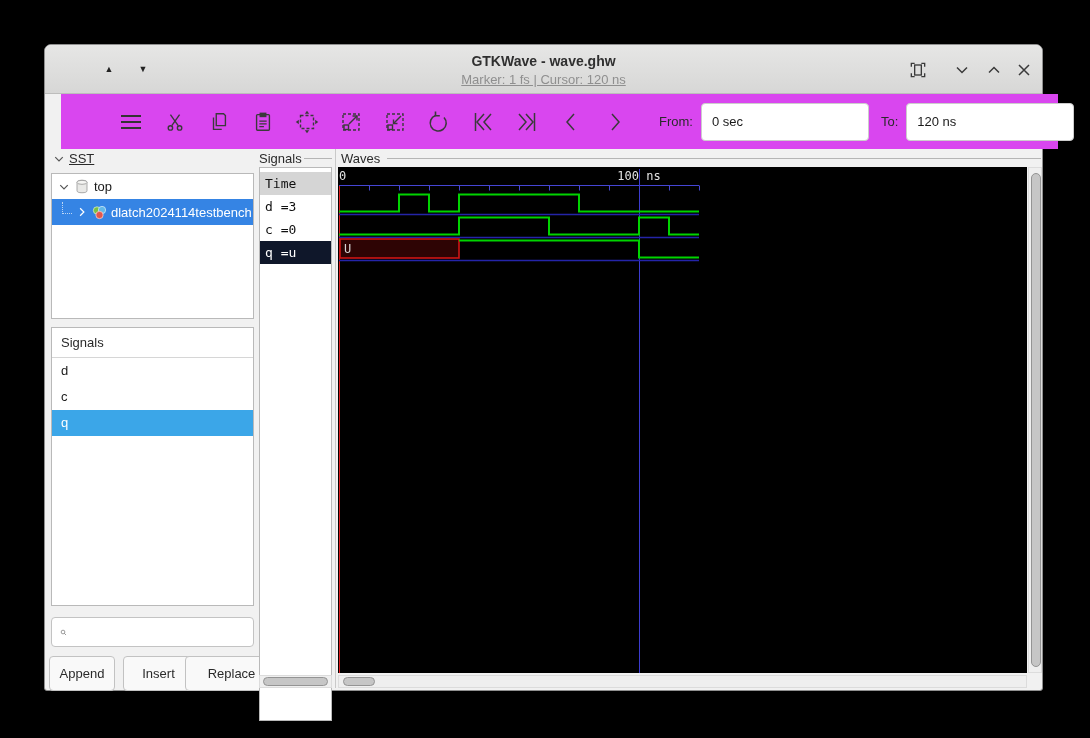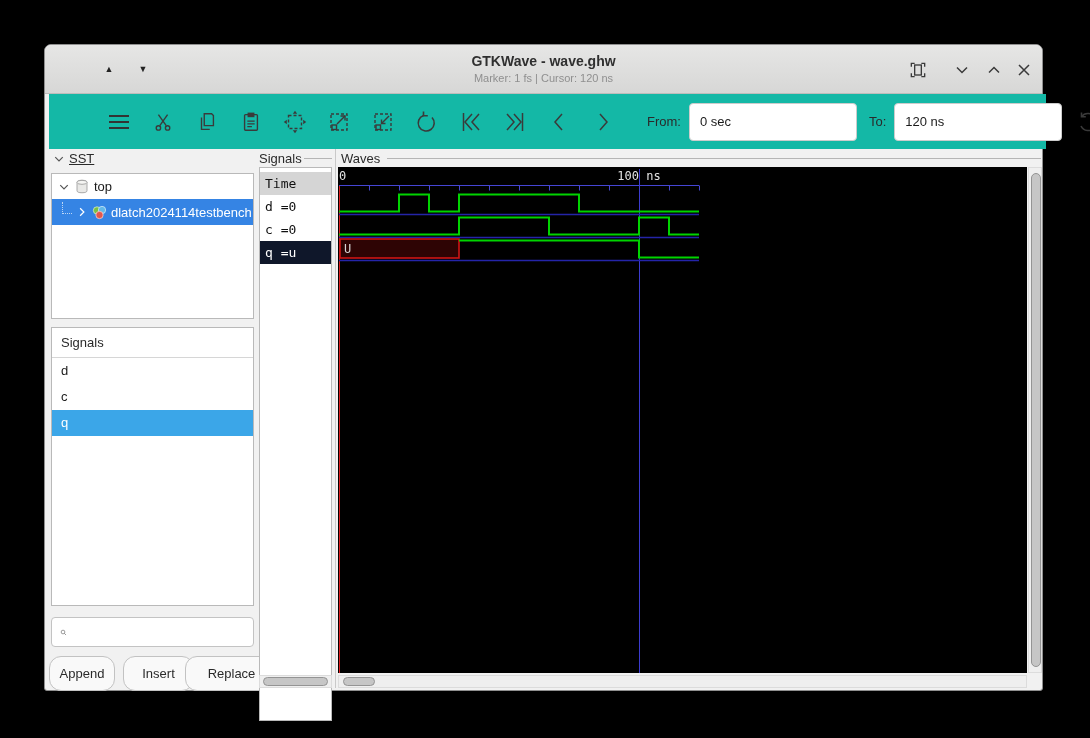--- a/index.html
+++ b/index.html
@@ -7,27 +7,27 @@
        font-family:"Liberation Sans", sans-serif;}
   .abs{position:absolute;}
   .window{position:absolute;left:44px;top:44px;width:999px;height:647px;background:#f1f1f1;
           border:1px solid #8f8f8f;border-radius:7px 7px 3px 3px;box-sizing:border-box;}
   
   .titlebar{position:absolute;left:0;top:0;width:100%;height:49px;
             background:linear-gradient(#e6e6e5,#d7d7d6);border-bottom:1px solid #bdbdbc;
             border-radius:6px 6px 0 0;box-sizing:border-box;}
   .tb-title{position:absolute;left:0;right:0;top:8px;text-align:center;font-size:14px;
             font-weight:bold;color:#2f2f2f;}
-  .tb-sub{position:absolute;left:0;right:0;top:27px;text-align:center;font-size:11px;color:#8f8f8f;}
+  .tb-sub{position:absolute;left:0;right:0;top:27px;text-align:center;font-size:13px;color:#8f8f8f;text-decoration:underline;}
   .shade-btn{position:absolute;top:14px;width:20px;height:20px;border:none;background:none;
              font-size:9px;color:#222;padding:0;cursor:default;}
   .tb-ico{position:absolute;top:15px;background:none;border:none;padding:0;width:20px;height:20px;}
   .tb-ico svg{display:block;}
   
-  .toolbar{position:absolute;left:4px;top:49px;width:100%;height:55px;background:#14b8a6;
+  .toolbar{position:absolute;left:16px;top:49px;width:100%;height:55px;background:#d946ef;
            display:flex;align-items:center;padding-left:58px;box-sizing:border-box;}
   .tbtn{width:24px;height:26px;margin-right:20px;background:none;border:none;padding:0;
         display:flex;align-items:center;justify-content:center;flex:0 0 auto;}
   .range-label{font-size:13px;color:#2a2a2a;margin:0 8px 0 12px;flex:0 0 auto;}
   .range-input{width:146px;height:36px;border:1px solid #ccc;border-radius:4px;background:#fff;
                font-size:13px;color:#1a1a1a;padding:0 10px;font-family:"Liberation Sans",sans-serif;flex:0 0 auto;}
   
   .sst-header{left:8px;top:106px;font-size:13px;color:#2a2a2a;display:flex;align-items:center;gap:4px;text-decoration:underline;}
   .panel-box{background:#fff;border:1px solid #b9b9b9;box-sizing:border-box;overflow:hidden;}
   .tree-box{left:6px;top:128px;width:203px;height:146px;}
@@ -38,21 +38,21 @@
   .trunc{white-space:nowrap;overflow:hidden;}
   .siglist-box{left:6px;top:282px;width:203px;height:279px;}
   .siglist-header{height:29px;line-height:29px;padding-left:9px;font-size:13px;color:#2a2a2a;
                   border-bottom:1px solid #d6d6d6;}
   .sig-row{height:26px;line-height:26px;padding-left:9px;font-size:13px;color:#1a1a1a;}
   .sig-row.sel{background:#3ba6e8;color:#fff;}
   .search-box{left:6px;top:572px;width:203px;height:30px;background:#fff;border:1px solid #c3c3c3;
               border-radius:4px;box-sizing:border-box;display:flex;align-items:center;padding-left:8px;gap:6px;}
   .search-input{border:none;outline:none;flex:1;font-size:13px;height:24px;background:transparent;}
   .act-btn{position:absolute;top:611px;height:35px;background:#f9f9f9;border:1px solid #c2c2c2;
-           border-radius:12px;font-size:13px;color:#2a2a2a;font-family:"Liberation Sans",sans-serif;}
+           border-radius:4px;font-size:13px;color:#2a2a2a;font-family:"Liberation Sans",sans-serif;}
   
   .frame-label{font-size:13px;color:#2a2a2a;}
   .frame-line{background:#b5b5b5;height:1px;}
   .values-box{left:214px;top:122px;width:73px;height:554px;}
   .val-rows{padding-top:4px;}
   .val-row{height:23px;line-height:23px;padding-left:5px;font-size:13px;color:#111;
            font-family:"DejaVu Sans Mono",monospace;white-space:pre;}
   .val-row.time{background:#d5d5d5;}
   .val-row.sel{background:#0f172a;color:#fff;}
   
@@ -240,21 +240,21 @@
 
   <button class="act-btn" style="left:4px;width:66px;">Append</button>
   <button class="act-btn" style="left:78px;width:71px;">Insert</button>
   <button class="act-btn" style="left:140px;width:93px;">Replace</button>
 
   <div class="abs frame-label" style="left:214px;top:106px;">Signals</div>
   <div class="abs frame-line" style="left:259px;top:113px;width:28px;"></div>
   <div class="abs panel-box values-box">
     <div class="val-rows">
         <div class="val-row time">Time</div>
-        <div class="val-row">d =0</div>
+        <div class="val-row">d =3</div>
         <div class="val-row">c =0</div>
         <div class="val-row sel">q =u</div>
       </div>
   </div>
   <div class="abs scroll-track" style="left:214px;top:630px;width:73px;height:13px;">
     <div class="scroll-thumb" style="position:absolute;left:3px;top:1px;width:65px;height:9px;"></div>
   </div>
 
   <div class="abs splitter"></div>
 

